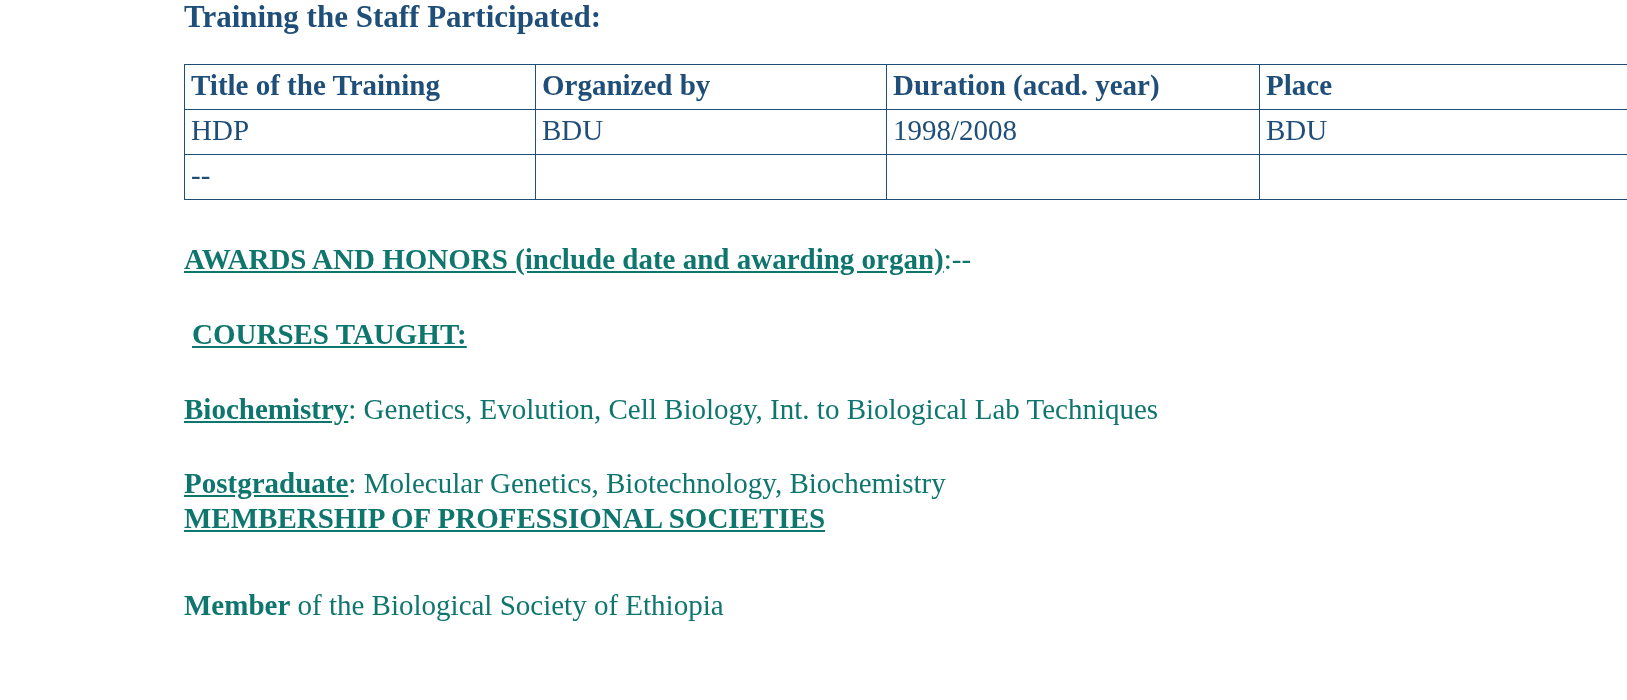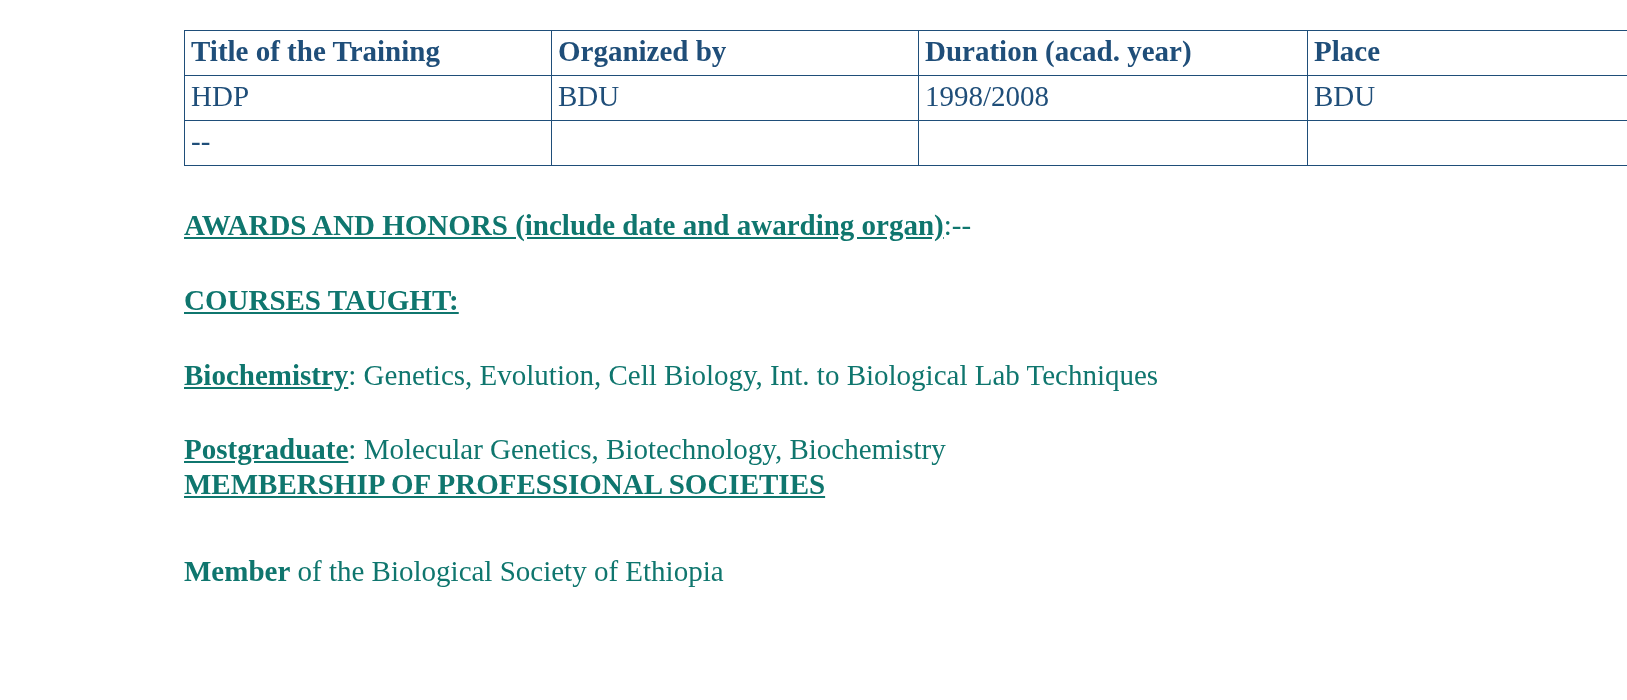--- a/index.html
+++ b/index.html
@@ -36,21 +36,21 @@
     padding-top: 0px;
   }
   table.training {
     border-collapse: collapse;
     margin-top: 30px;
     width: 1490px;
     table-layout: fixed;
   }
   table.training td, table.training th {
     border: 1px solid #1F4E79;
-    padding: 2px 16px 4px 6px;
+    padding: 2px 0 4px 6px;
     vertical-align: top;
     font-size: 29px;
     color: #1F4E79;
     line-height: 1.25;
     text-align: left;
     font-weight: normal;
     height: 38px;
   }
   table.training th {
     font-weight: bold;
@@ -60,21 +60,21 @@
   .col3 { width: 366px; }
   .col4 { width: 436px; }
 
   .para {
     font-size: 29px;
     line-height: 1.2;
     color: #0f766e;
     margin: 0;
   }
   .p-awards { margin-top: 42px; }
-  .p-courses { margin-top: 40px; }
+  .p-courses { margin-top: 40px; margin-left: 8px; }
   .p-undergrad { margin-top: 40px; }
   .p-postgrad { margin-top: 40px; }
   .p-membership { }
   .p-member { margin-top: 52px; }
 
   .hb {
     font-weight: bold;
     text-decoration: underline;
   }
   .hb-plain {
@@ -83,20 +83,21 @@
   .normal {
     font-weight: normal;
   }
 </style>
 </head>
 <body>
 
 <div class="page">
   <div class="content">
 
+    <div class="section-title">Training the Staff Participated:</div>
 
     <table class="training">
       <thead>
         <tr>
           <th class="col1">Title of the Training</th>
           <th class="col2">Organized by</th>
           <th class="col3">Duration (acad. year)</th>
           <th class="col4">Place</th>
         </tr>
       </thead>

